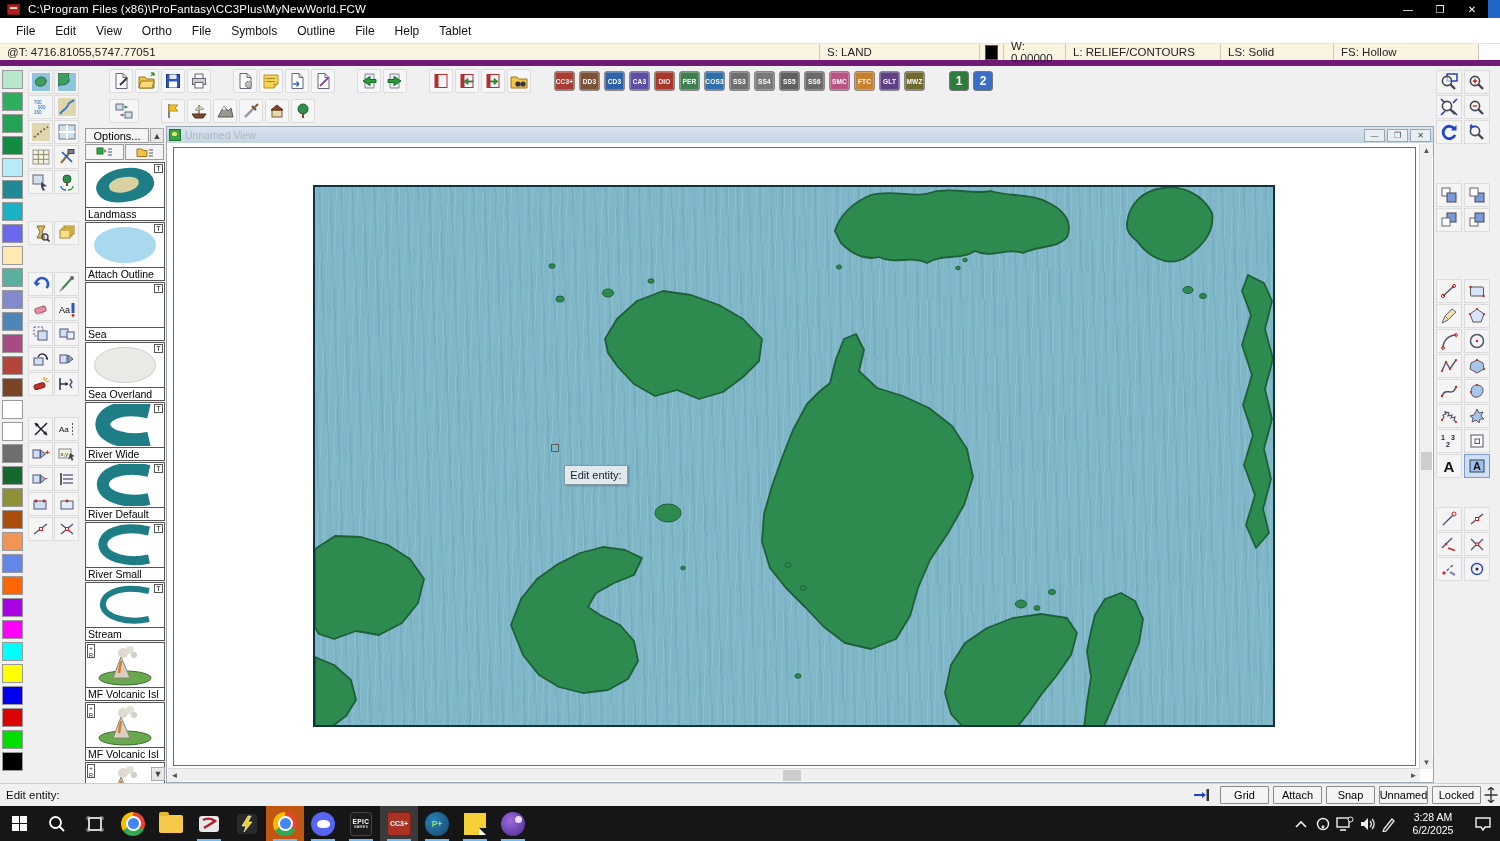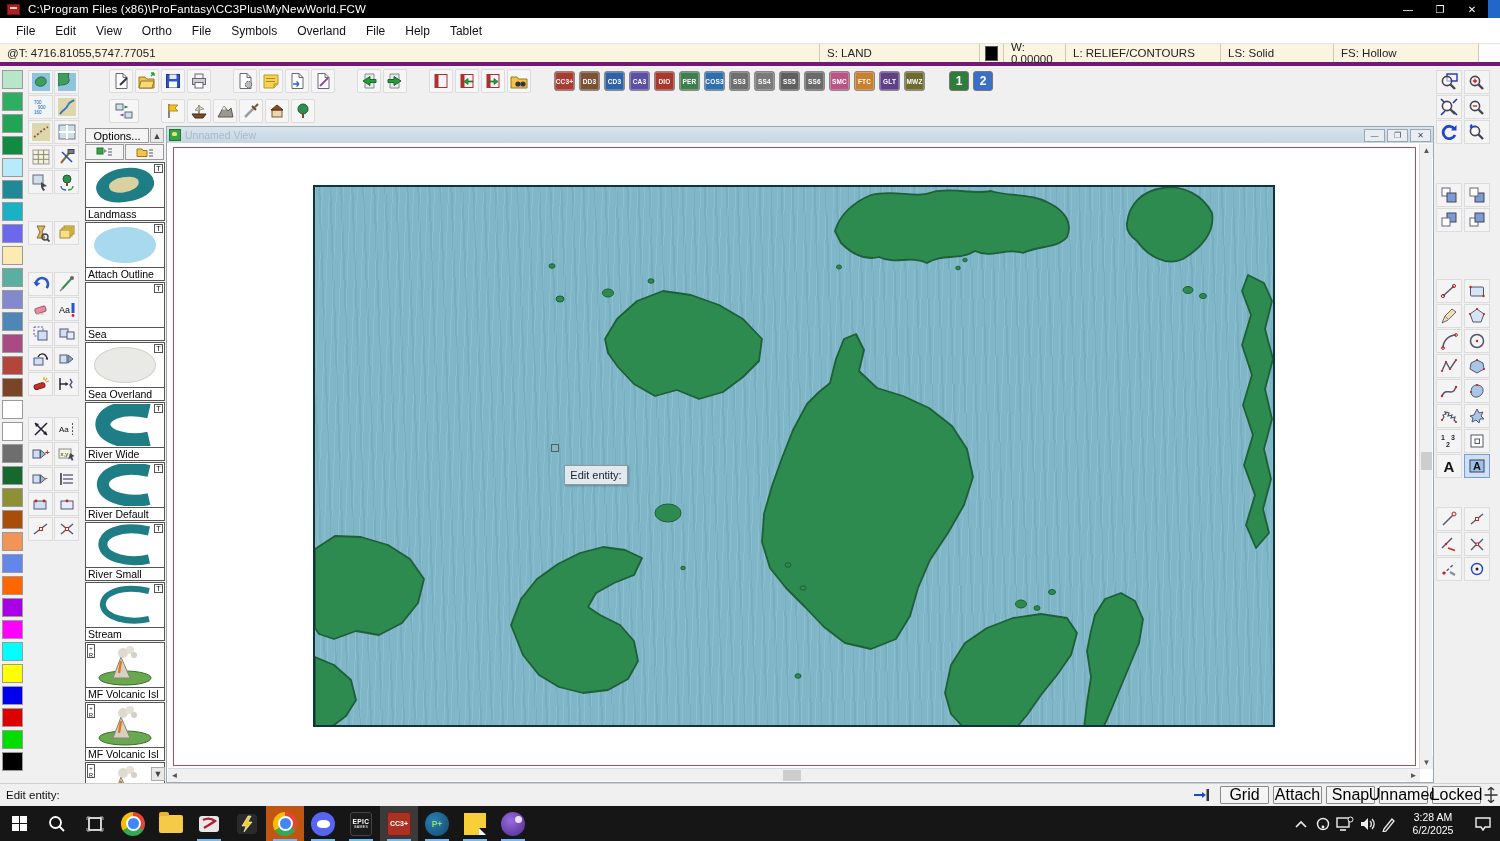--- a/index.html
+++ b/index.html
@@ -15,21 +15,21 @@
   .title-text{color:#fff;font-size:11.5px;letter-spacing:.2px;}
   .winbtns{margin-left:auto;display:flex;align-items:center;height:18px;}
   .winbtn{width:32px;height:18px;color:#fff;font-size:10px;display:flex;align-items:center;justify-content:center;}
   .corner-accent{width:12px;height:18px;background:#2166c8;}
 
   
   .menubar{left:0;top:18px;width:1500px;height:26px;background:#fff;display:flex;align-items:center;padding-left:6px;border-bottom:1px solid #e4e4e4;}
   .menu-item{font-size:12px;color:#111;padding:4px 10px;}
 
   
-  .statusrow{left:0;top:44px;width:1500px;height:22px;background:#fbf4e0;display:flex;align-items:stretch;border-bottom:4px solid #701a75;justify-content:center;}
+  .statusrow{left:0;top:44px;width:1500px;height:22px;background:#fbf4e0;display:flex;align-items:stretch;border-bottom:6px solid #701a75;justify-content:center;}
   .seg{font-size:11.5px;color:#222;display:flex;align-items:center;padding-left:7px;border-right:1px solid #cfc9b4;background:#fbf4e0;}
   .swatchseg{display:flex;align-items:center;justify-content:center;width:24px;border-right:1px solid #cfc9b4;}
   .curswatch{width:13px;height:15px;background:#000;border:1px solid #555;}
   .seg.tail{background:#fdfdfd;border-right:none;flex:1;}
 
   
   .toolrow{left:0;top:66px;width:1500px;height:30px;display:flex;align-items:center;background:#f0f0f0;}
   .toolrow2{top:96px;}
   .tbtn{width:24px;height:24px;margin:0 1px;background:#f6f6f6;border:1px solid #dcdcdc;border-radius:2px;display:flex;align-items:center;justify-content:center;}
   .tgap{width:20px;} .tgap-s{width:10px;}
@@ -86,21 +86,21 @@
 
   
   .righttools{left:1436px;top:70px;width:60px;display:flex;flex-direction:column;}
   .rtbtn{width:26px;height:24px;margin:0 2px 1px 0;background:#f4f4f4;border:1px solid #dcdcdc;display:flex;align-items:center;justify-content:center;}
   .rtbtn.active{background:#cfe0f4;border-color:#7a9bd6;}
 
   
   .bottombar{left:0;top:783px;width:1500px;height:23px;background:#f0f0f0;border-top:1px solid #d0d0d0;display:flex;align-items:center;}
   .bstatus{font-size:11.5px;color:#111;padding-left:6px;}
   .bright{margin-left:auto;display:flex;align-items:center;padding-right:2px;}
-  .bbtn{width:49px;height:18px;margin-left:4px;background:#f4f4f4;border:1px solid #8a8a8a;border-radius:1px;font-size:16px;display:flex;align-items:center;justify-content:center;}
+  .bbtn{width:49px;height:18px;margin-left:4px;background:#f4f4f4;border:1px solid #8a8a8a;border-radius:1px;font-size:11px;display:flex;align-items:center;justify-content:center;}
   .battach-ic{width:20px;height:16px;margin-right:4px;}
   .pancur{width:14px;height:16px;margin-left:3px;}
 
   
   .taskbar{left:0;top:806px;width:1500px;height:35px;background:#161616;display:flex;align-items:center;}
   .tkbtn{width:38px;height:35px;display:flex;align-items:center;justify-content:center;position:relative;flex:0 0 auto;}
   .tkbtn.hl-orange{background:#c15612;}
   .tkbtn.hl-gray{background:#3a3a3a;}
   .runbar{position:absolute;left:7px;bottom:0;width:24px;height:2px;background:#76b9ed;}
   .startgrid{width:15px;height:15px;display:grid;grid-template-columns:7px 7px;grid-template-rows:7px 7px;gap:1px;}
@@ -555,21 +555,21 @@
     </div>
   </div>
 
   <div class="ab menubar" id="menubar">
       <span class="menu-item">File</span>
       <span class="menu-item">Edit</span>
       <span class="menu-item">View</span>
       <span class="menu-item">Ortho</span>
       <span class="menu-item">File</span>
       <span class="menu-item">Symbols</span>
-      <span class="menu-item">Overland</span>
+      <span class="menu-item">Outline</span>
       <span class="menu-item">File</span>
       <span class="menu-item">Help</span>
       <span class="menu-item">Tablet</span>
     </div>
 
   <div class="ab statusrow">
     <div class="seg" style="width:820px">@T: 4716.81055,5747.77051</div>
     <div class="seg" style="width:160px">S: LAND</div>
     <div class="swatchseg">
         <div class="curswatch"></div>

